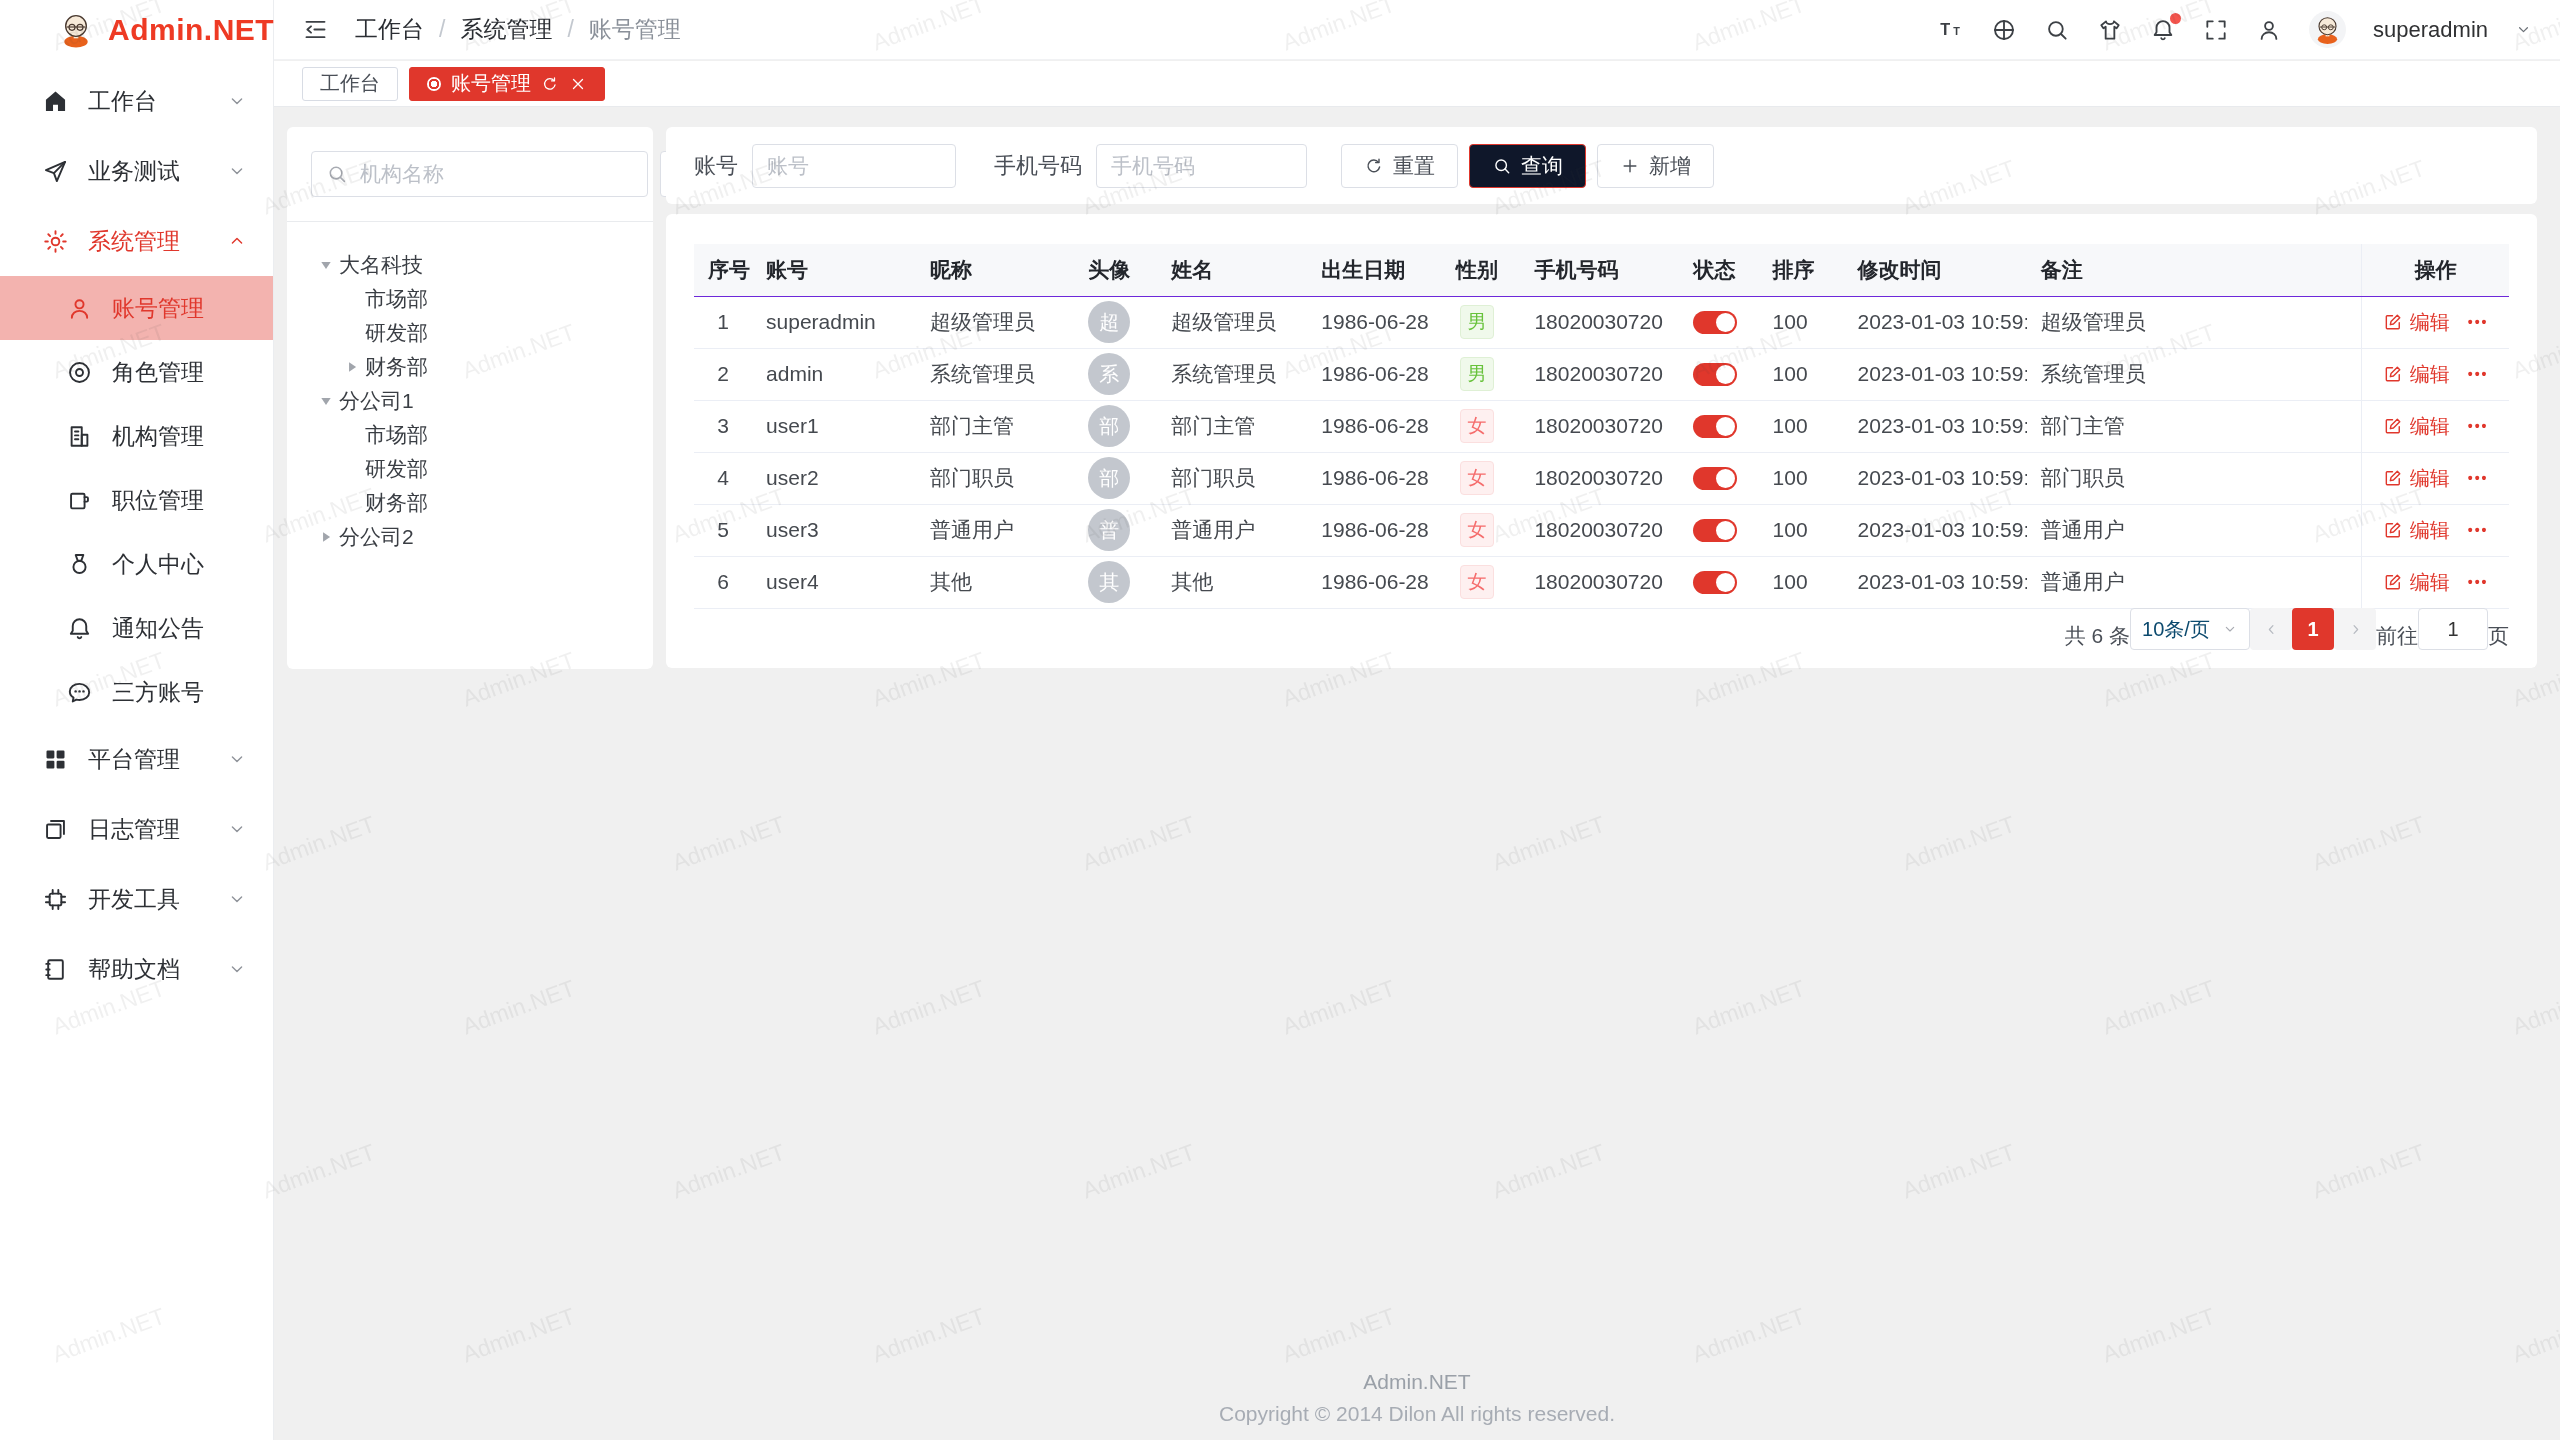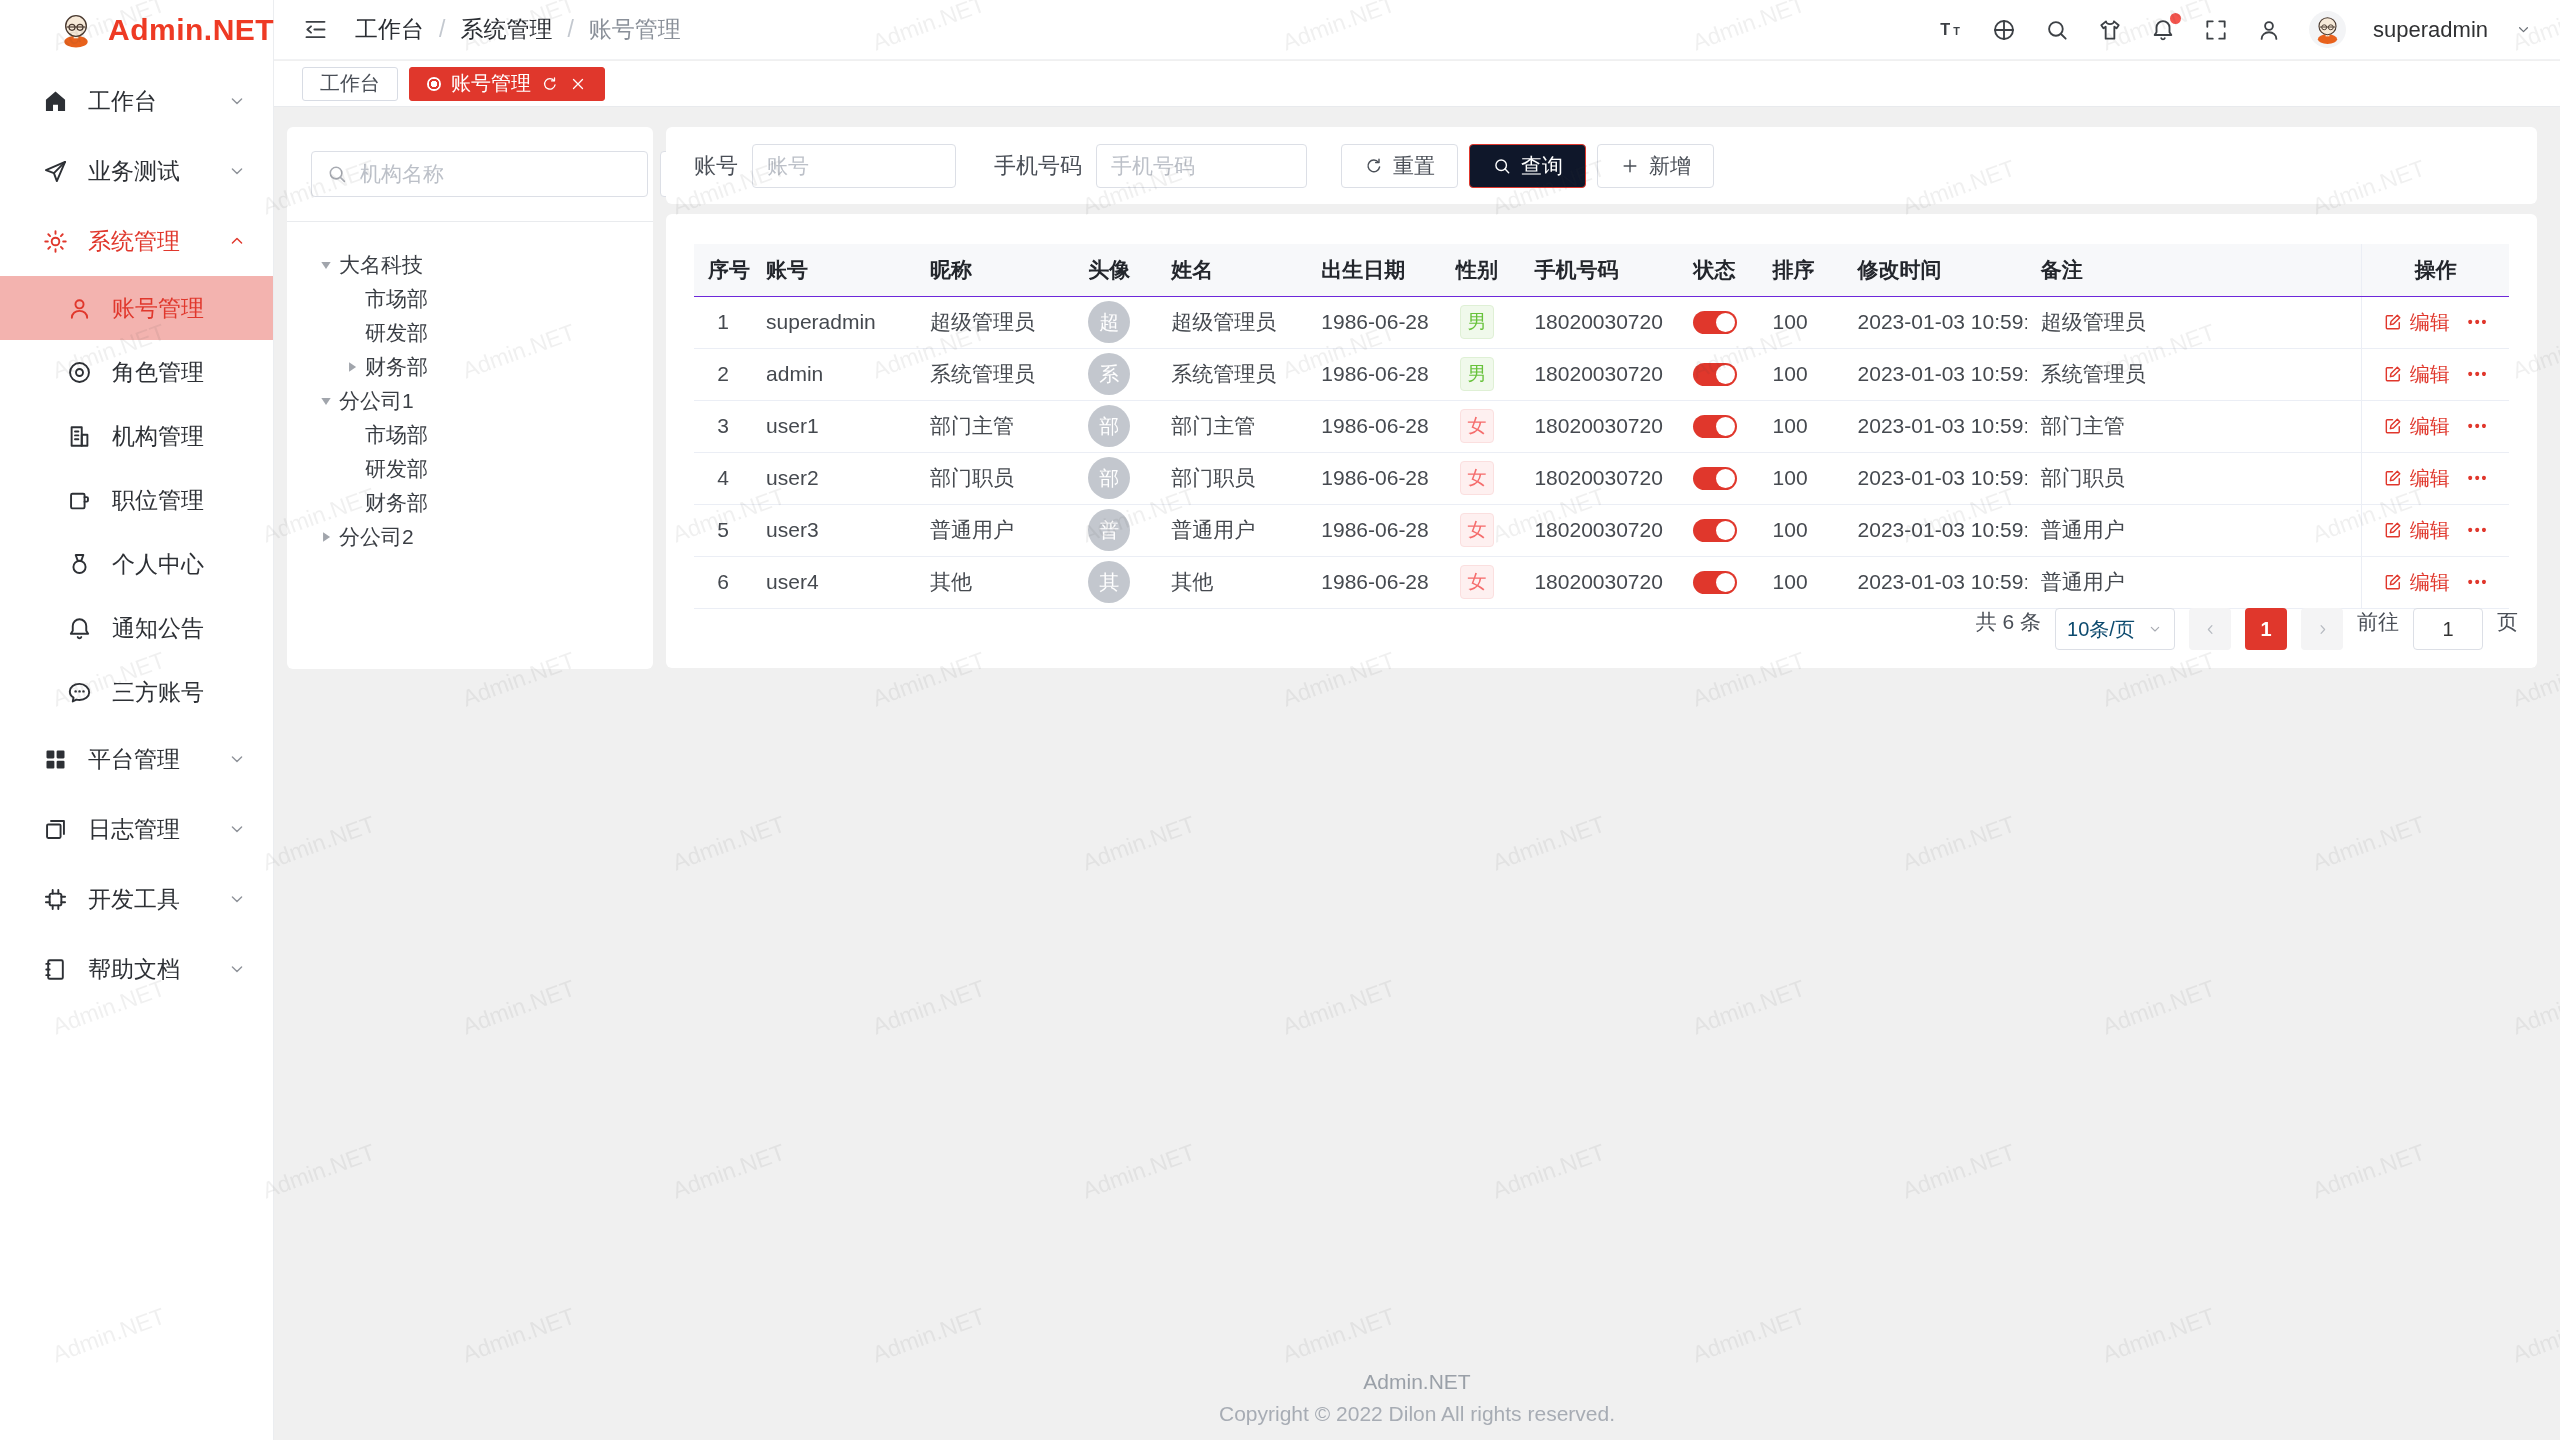--- a/index.html
+++ b/index.html
@@ -113,22 +113,22 @@
   .tag.male { background:#f0f9eb; color:#67c23a; border:1px solid #dff0d5; }
   .tag.female { background:#fef0f0; color:#f56c6c; border:1px solid #fbdfdf; }
   .switch { display:inline-block; width:44px; height:23px; border-radius:12px; background:#e0372c;
             position:relative; vertical-align:middle; cursor:pointer; }
   .switch .knob { position:absolute; right:2px; top:2px; width:19px; height:19px; border-radius:50%; background:#fff; }
   .link { color:#e0372c; display:inline-flex; align-items:center; gap:7px; font-size:20px;
           cursor:pointer; vertical-align:middle; }
   .link svg { width:20px; height:20px; }
   .more-dots { margin-left:18px; letter-spacing:2px; font-size:14px; font-weight:700; }
 
-  .pagination { position:absolute; right:19px; bottom:18px; display:flex; align-items:flex-start;
-                gap:14px; font-size:21px; color:#4a4f57; }
+  .pagination { position:absolute; right:28px; bottom:18px; display:flex; align-items:flex-end;
+                font-size:21px; color:#4a4f57; }
   .psel { width:120px; height:42px; border:1px solid #dcdfe6; border-radius:4px; background:#fff;
           display:inline-flex; align-items:center; justify-content:center; gap:12px;
           font-size:20px; color:#0c4a6e; cursor:pointer; }
   .psel svg { width:16px; height:16px; color:#a8abb2; }
   .pbtn { width:42px; height:42px; border:none; border-radius:4px; background:#f4f4f5; color:#b6bac1;
           display:inline-flex; align-items:center; justify-content:center; cursor:pointer; }
   .pbtn svg { width:17px; height:17px; }
   .pbtn.current { background:#e0372c; color:#fff; font-size:20px; font-weight:600;
                   font-family:"Liberation Sans","DejaVu Sans",sans-serif; }
   .goto-input { width:70px; height:42px; border:1px solid #dcdfe6; border-radius:4px;
@@ -719,21 +719,21 @@
         <span>前往</span>
         <input class="goto-input" value="1" style="">
         <span>页</span>
       </div>
     </div>
   </div>
 </div>
 
 <div class="footer">
   <div class="line1">Admin.NET</div>
-  <div class="line2">Copyright © 2022 Dilon All rights reserved.</div>
+  <div class="line2">Copyright © 2014 Dilon All rights reserved.</div>
 </div>
 
 <div id="watermarks">
     <span class="wm" style="left: 50px; top: 10px;">Admin.NET</span>
     <span class="wm" style="left: 460px; top: 10px;">Admin.NET</span>
     <span class="wm" style="left: 870px; top: 10px;">Admin.NET</span>
     <span class="wm" style="left: 1280px; top: 10px;">Admin.NET</span>
     <span class="wm" style="left: 1690px; top: 10px;">Admin.NET</span>
     <span class="wm" style="left: 2100px; top: 10px;">Admin.NET</span>
     <span class="wm" style="left: 2510px; top: 10px;">Admin.NET</span>

